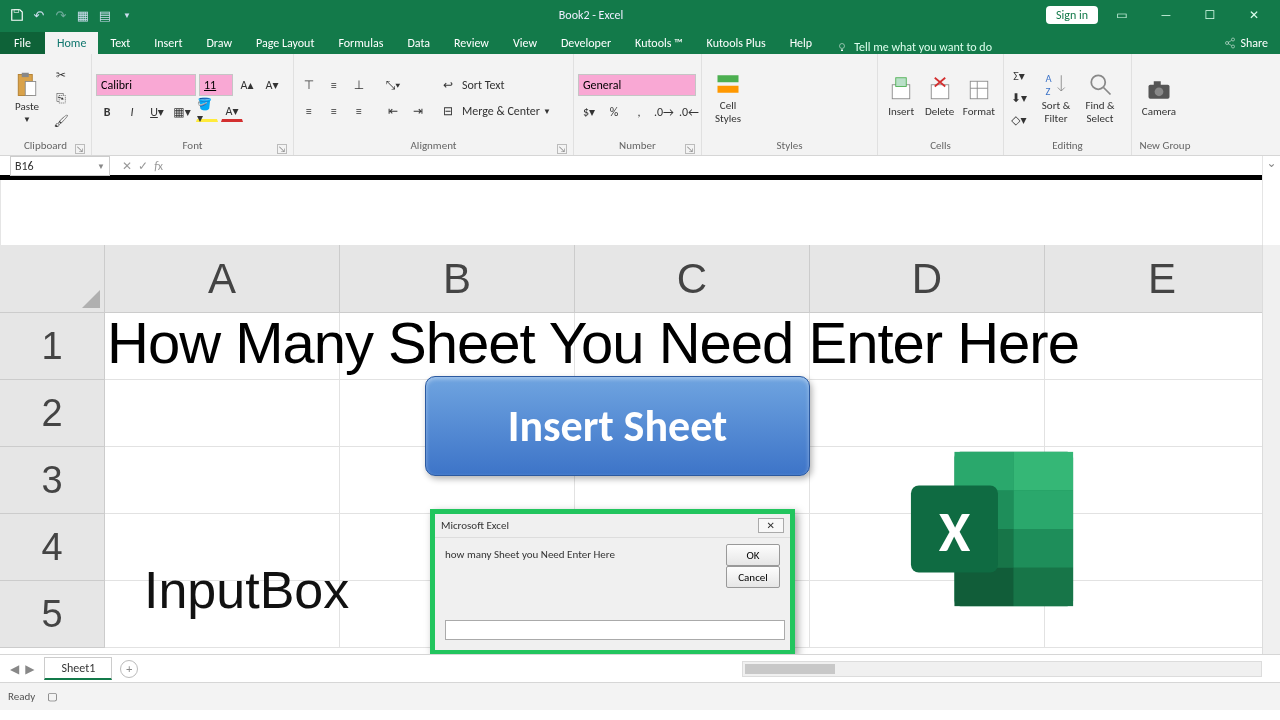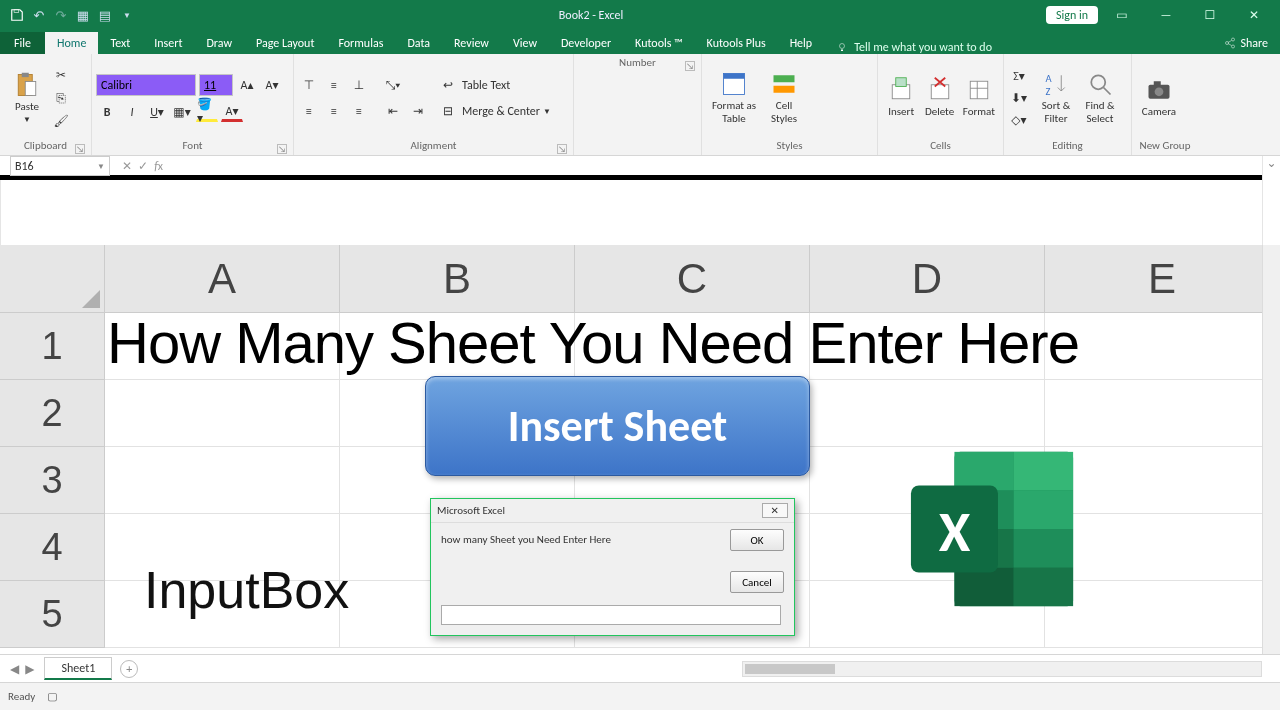--- a/index.html
+++ b/index.html
@@ -22,21 +22,21 @@
 .ribbon{height:102px;background:#f3f3f3;border-bottom:1px solid #d6d6d6;display:flex;}
 .rgroup{display:flex;flex-direction:column;border-right:1px solid #e0e0e0;padding:2px 4px 0 4px;}
 .rgroup .body{flex:1;display:flex;align-items:center;}
 .rgroup .label{height:16px;font-size:11px;color:#666;text-align:center;position:relative;}
 .rgroup .label .dlg{position:absolute;right:2px;bottom:1px;font-size:9px;color:#888;border:1px solid #bbb;width:10px;height:10px;line-height:8px;}
 .bigbtn{display:flex;flex-direction:column;align-items:center;justify-content:center;width:46px;height:78px;font-size:11px;line-height:1.1;text-align:center;gap:2px;}
 .bigbtn svg,.bigbtn .ico{width:28px;height:28px;}
 .col{display:flex;flex-direction:column;gap:3px;justify-content:center;}
 .row{display:flex;gap:3px;align-items:center;}
 .ibtn{width:22px;height:20px;display:flex;align-items:center;justify-content:center;border:1px solid transparent;font-size:12px;}
-.sel{border:1px solid #c5c5c5;background:#8b5cf6;font-size:12px;padding:1px 4px;}
+.sel{border:1px solid #c5c5c5;background:#f9a8d4;font-size:12px;padding:1px 4px;}
 .fnam{width:100px;height:22px;}
 .fsz{width:34px;height:22px;text-decoration:underline;}
 .namebox-bar{height:24px;background:#fff;border-bottom:5px solid #000000;display:flex;align-items:center;}
 .namebox{width:100px;height:20px;border:1px solid #ccc;margin:0 6px 0 10px;font-size:12px;padding:0 4px;display:flex;align-items:center;justify-content:space-between;}
 .fxarea{flex:1;display:flex;align-items:center;gap:6px;padding-left:6px;}
 .fxbtn{color:#999;font-size:12px;}
 .formula{flex:1;height:65px;border-left:1px solid #e5e5e5;}
 .formula-wrap{display:flex;}
 .formula-expand{width:18px;display:flex;align-items:flex-start;justify-content:center;color:#888;border-left:1px solid #e5e5e5;}
 .grid{position:relative;height:404px;background:#fff;display:flex;}
@@ -44,25 +44,25 @@
 .selall{height:68px;background:#e6e6e6;border-right:1px solid #ccc;border-bottom:1px solid #ccc;position:relative;}
 .selall:after{content:"";position:absolute;right:4px;bottom:4px;border-left:18px solid transparent;border-bottom:18px solid #b0b0b0;}
 .rowhdr{height:67px;background:#e6e6e6;border-right:1px solid #ccc;border-bottom:1px solid #ccc;display:flex;align-items:center;justify-content:center;font-size:38px;font-family:Arial;color:#444;}
 .cols{flex:1;position:relative;}
 .colrow{height:68px;display:flex;}
 .colhdr{flex:1;background:#e6e6e6;border-right:1px solid #ccc;border-bottom:1px solid #ccc;display:flex;align-items:center;justify-content:center;font-size:42px;font-family:Arial;color:#444;}
 .datarow{height:67px;display:flex;}
 .cell{flex:1;border-right:1px solid #e2e2e2;border-bottom:1px solid #e2e2e2;}
 .big-text{position:absolute;left:2px;top:64px;font:58px Arial;font-weight:400;letter-spacing:-1px;color:#000;white-space:nowrap;}
 .insert-btn{position:absolute;left:425px;top:376px;width:385px;height:100px;background:linear-gradient(#6fa4e0,#3d74c8);border:1px solid #2c5aa0;border-radius:10px;box-shadow:2px 3px 6px rgba(0,0,0,.3),inset 0 2px 4px rgba(255,255,255,.4);display:flex;align-items:center;justify-content:center;color:#fff;font:44px "Segoe UI";font-weight:600;}
-.dialog{position:absolute;left:430px;top:498px;width:365px;background:#f0f0f0;border:1px solid #22c55e;box-shadow:3px 3px 8px rgba(0,0,0,.35);}
+.dialog{position:absolute;left:430px;top:509px;width:365px;background:#f0f0f0;border:5px solid #22c55e;box-shadow:3px 3px 8px rgba(0,0,0,.35);}
 .dlg-title{height:24px;display:flex;align-items:center;padding:0 6px;font-size:11px;border-bottom:1px solid #ddd;}
 .dlg-title .x{margin-left:auto;border:1px solid #aaa;padding:0 8px;font-size:10px;background:#f8f8f8;}
 .dlg-body{padding:10px;font-size:11px;position:relative;min-height:78px;}
-.dlg-btns{position:absolute;right:10px;top:6px;display:flex;flex-direction:column;gap:20px;}
+.dlg-btns{position:absolute;right:10px;top:6px;display:flex;flex-direction:column;gap:0;}
 .dlg-btns button{width:54px;height:22px;font-size:11px;border:1px solid #999;background:linear-gradient(#fdfdfd,#e6e6e6);border-radius:2px;}
 .dlg-input{width:340px;height:20px;border:1px solid #aaa;background:#fff;margin:4px 10px 10px 10px;}
 .excel-logo{position:absolute;left:905px;top:447px;width:178px;height:164px;}
 .inputbox-label{position:absolute;left:144px;top:560px;font:52px Arial;color:#111;}
 .vscroll{position:absolute;right:0;top:245px;width:18px;bottom:66px;background:#f0f0f0;border-left:1px solid #dcdcdc;}
 .sheetbar{position:absolute;left:0;right:0;bottom:38px;height:28px;background:#fff;border-top:1px solid #d6d6d6;display:flex;align-items:center;}
 .sheetnav{display:flex;gap:6px;padding:0 10px;color:#888;}
 .sheettab{border:1px solid #ccc;border-bottom:2px solid #137a4a;padding:3px 16px;font-size:12px;background:#fff;}
 .addsheet{margin-left:8px;width:18px;height:18px;border:1px solid #bbb;border-radius:50%;display:flex;align-items:center;justify-content:center;color:#888;}
 .hscroll{margin-left:auto;width:520px;height:16px;background:#f0f0f0;border:1px solid #dcdcdc;margin-right:18px;position:relative;}
@@ -198,45 +198,50 @@
           <span class="ibtn">≡</span>
           <span class="ibtn">≡</span>
           <span style="width:6px"></span>
           <span class="ibtn">⇤</span>
           <span class="ibtn">⇥</span>
         </div>
       </div>
       <div class="col" style="gap:6px">
         <div class="row">
             <span class="ibtn">↩</span>
-            <span>Table Text</span>
+            <span>Sort Text</span>
           </div>
         <div class="row">
             <span class="ibtn">⊟</span>
             <span>Merge &amp; Center</span>
             <span style="font-size:8px">▼</span>
           </div>
       </div>
     </div>
     <div class="label"><span>Alignment</span><span class="dlg">↘</span></div>
   </div>
 
   <div class="rgroup" style="width:128px">
+    <div class="body">
+        <div class="col" style="gap:6px">
+      <input class="sel" style="width: 118px; height: 22px;" value="General">
+      <div class="row">
+        <span class="ibtn">$▾</span>
+        <span class="ibtn">%</span>
+        <span class="ibtn">,</span>
+        <span class="ibtn">.0→</span>
+        <span class="ibtn">.0←</span>
+      </div>
+    </div>
+      </div>
     <div class="label"><span>Number</span><span class="dlg">↘</span></div>
   </div>
 
   <div class="rgroup" style="width:176px">
     <div class="body">
-      <div class="bigbtn" style="width:56px">
-          <svg class="ico" viewBox="0 0 32 32">
-            <rect x="4" y="4" width="24" height="24" fill="#fff" stroke="#3d74c8"></rect>
-            <rect x="4" y="4" width="24" height="6" fill="#3d74c8"></rect>
-          </svg>
-          <span>Format as Table</span>
-        </div>
       <div class="bigbtn" style="width:44px">
           <svg class="ico" viewBox="0 0 32 32">
             <rect x="4" y="6" width="24" height="8" fill="#4caf50"></rect>
             <rect x="4" y="18" width="24" height="8" fill="#ff9800"></rect>
           </svg>
           <span>Cell Styles</span>
         </div>
     </div>
     <div class="label"><span>Styles</span></div>
   </div>

